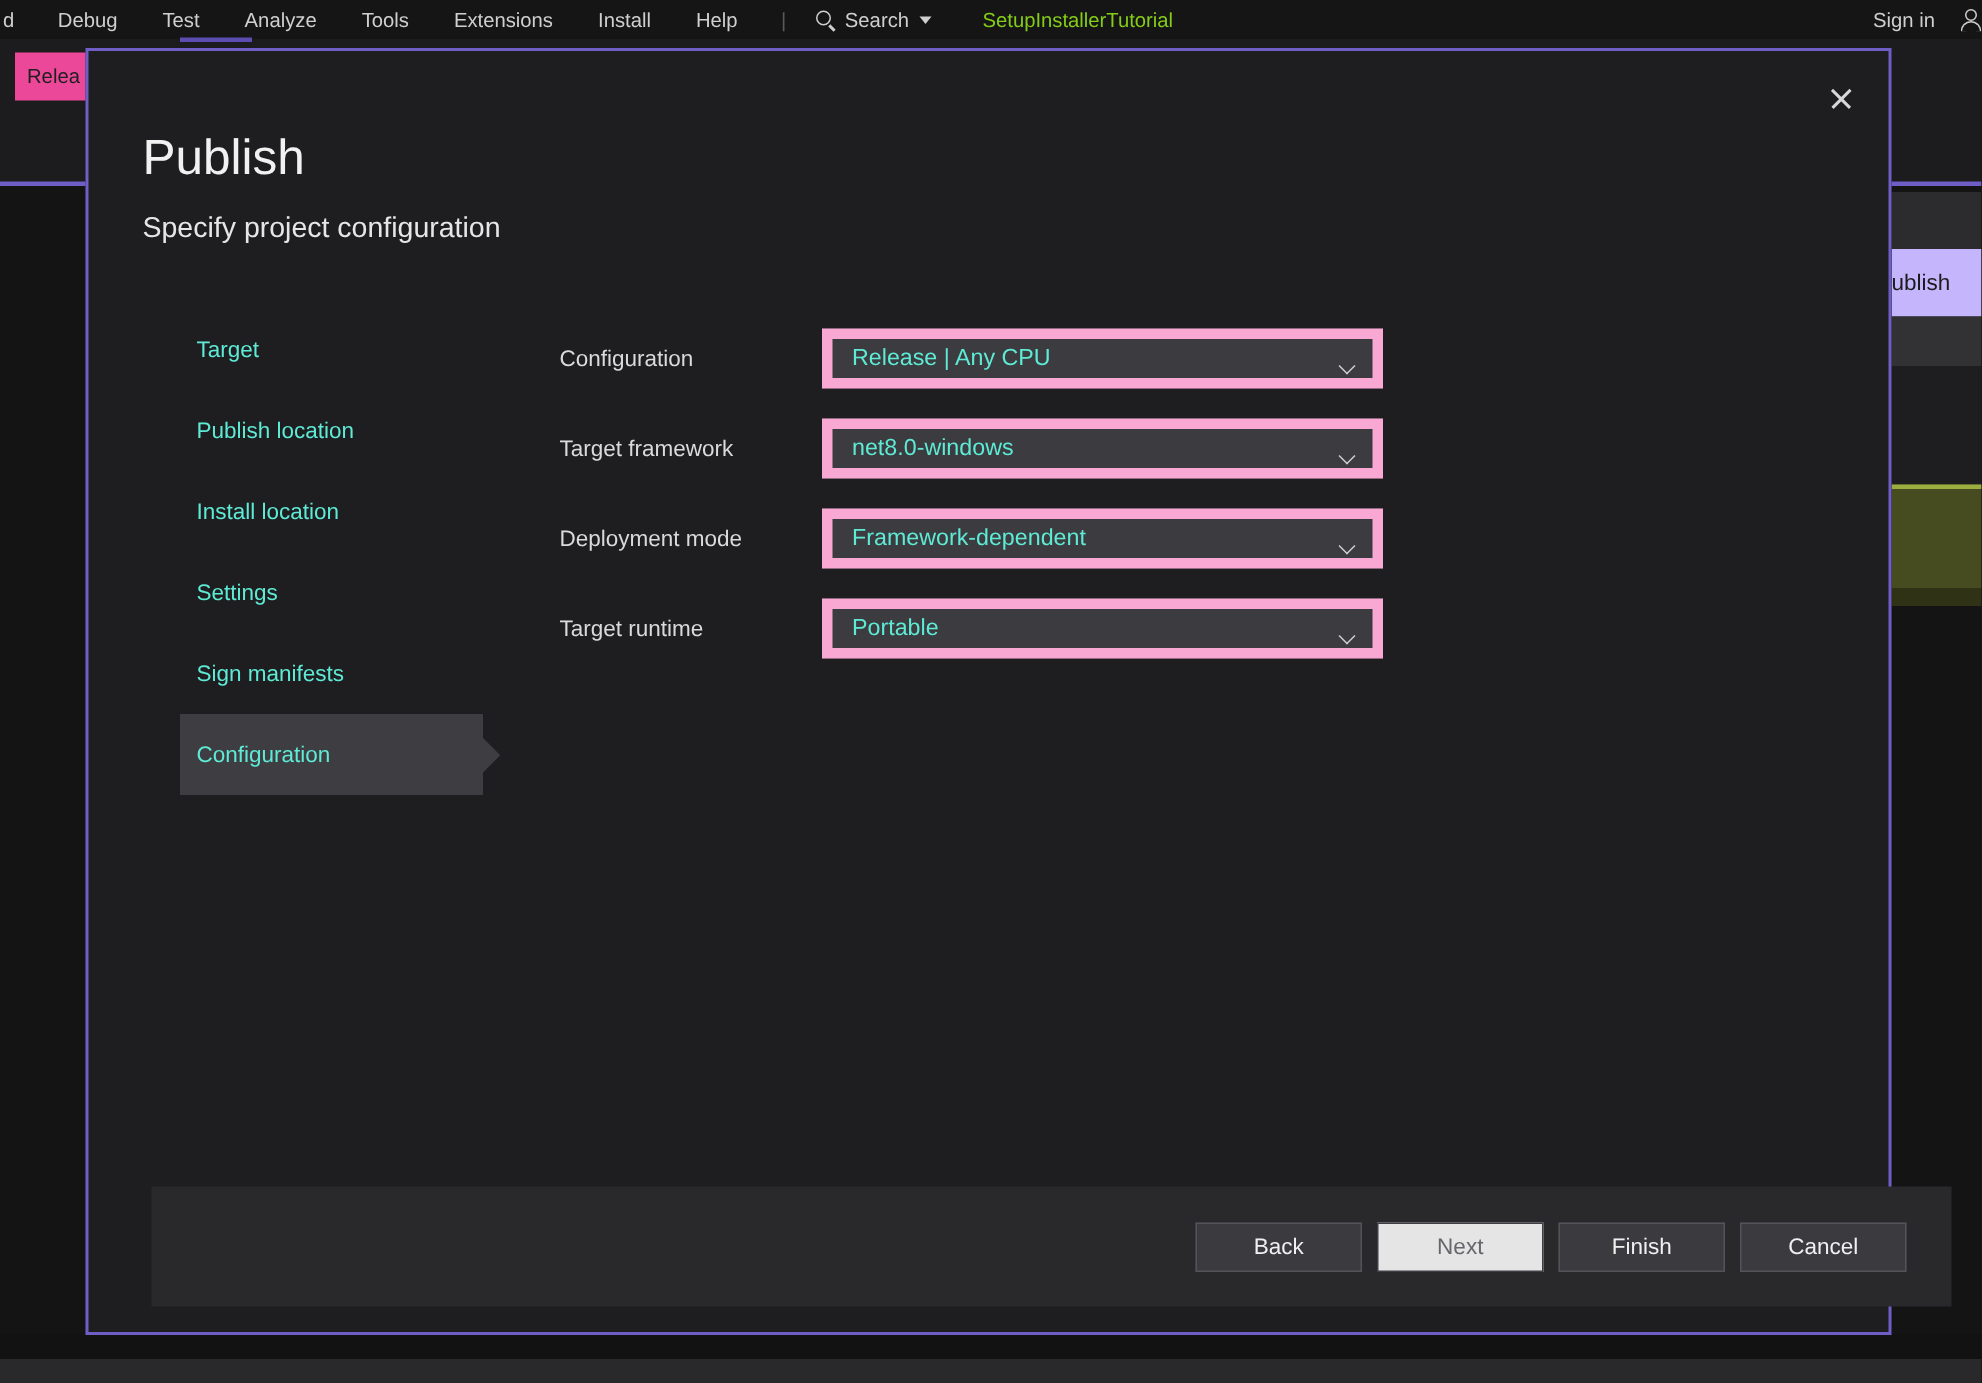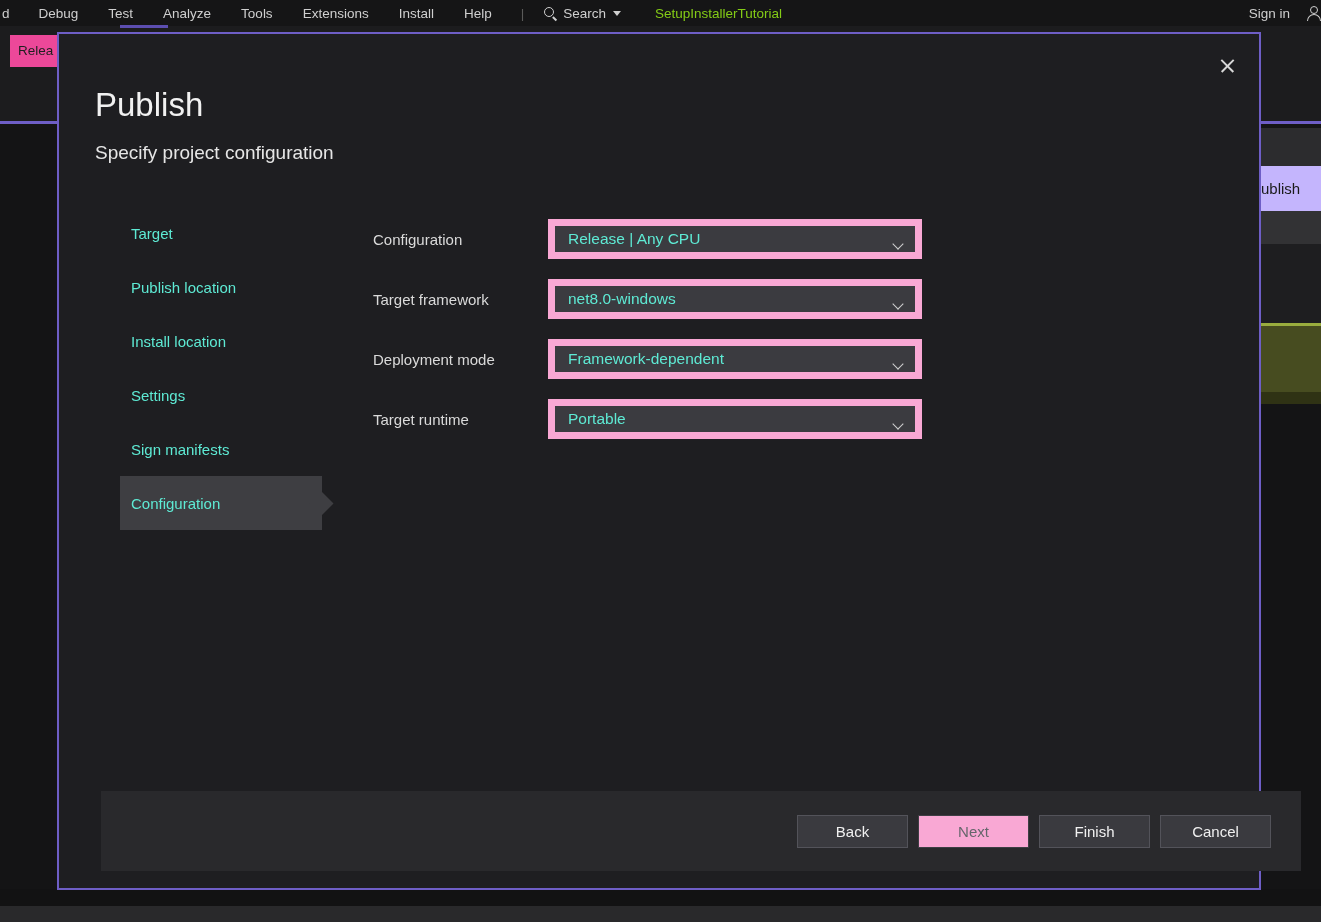--- a/index.html
+++ b/index.html
@@ -97,21 +97,21 @@
   }
 
   .dialog-footer{
     position:absolute;left:4px;top:757px;width:1200px;height:80px;background:#29292c;
     display:flex;align-items:center;justify-content:flex-end;gap:10px;padding-right:30px;margin-left:38px;
   }
   .btn{
     width:111px;height:33px;background:#3a3a3f;border:1px solid #53535a;color:#f0f0f0;
     font-size:15px;display:flex;align-items:center;justify-content:center;cursor:pointer;
   }
-  .btn.disabled{background:#f9a8d4;border-color:#3e3e44;color:#66666c;cursor:default}
+  .btn.disabled{background:#e5e5e5;border-color:#3e3e44;color:#66666c;cursor:default}
 </style>
 </head>
 <body>
 
 <div class="menu-bar">
   <div class="menu-items">
     <span class="menu-item partial">d</span>
     <span class="menu-item">Debug</span>
     <span class="menu-item">Test</span>
     <span class="menu-item">Analyze</span>

